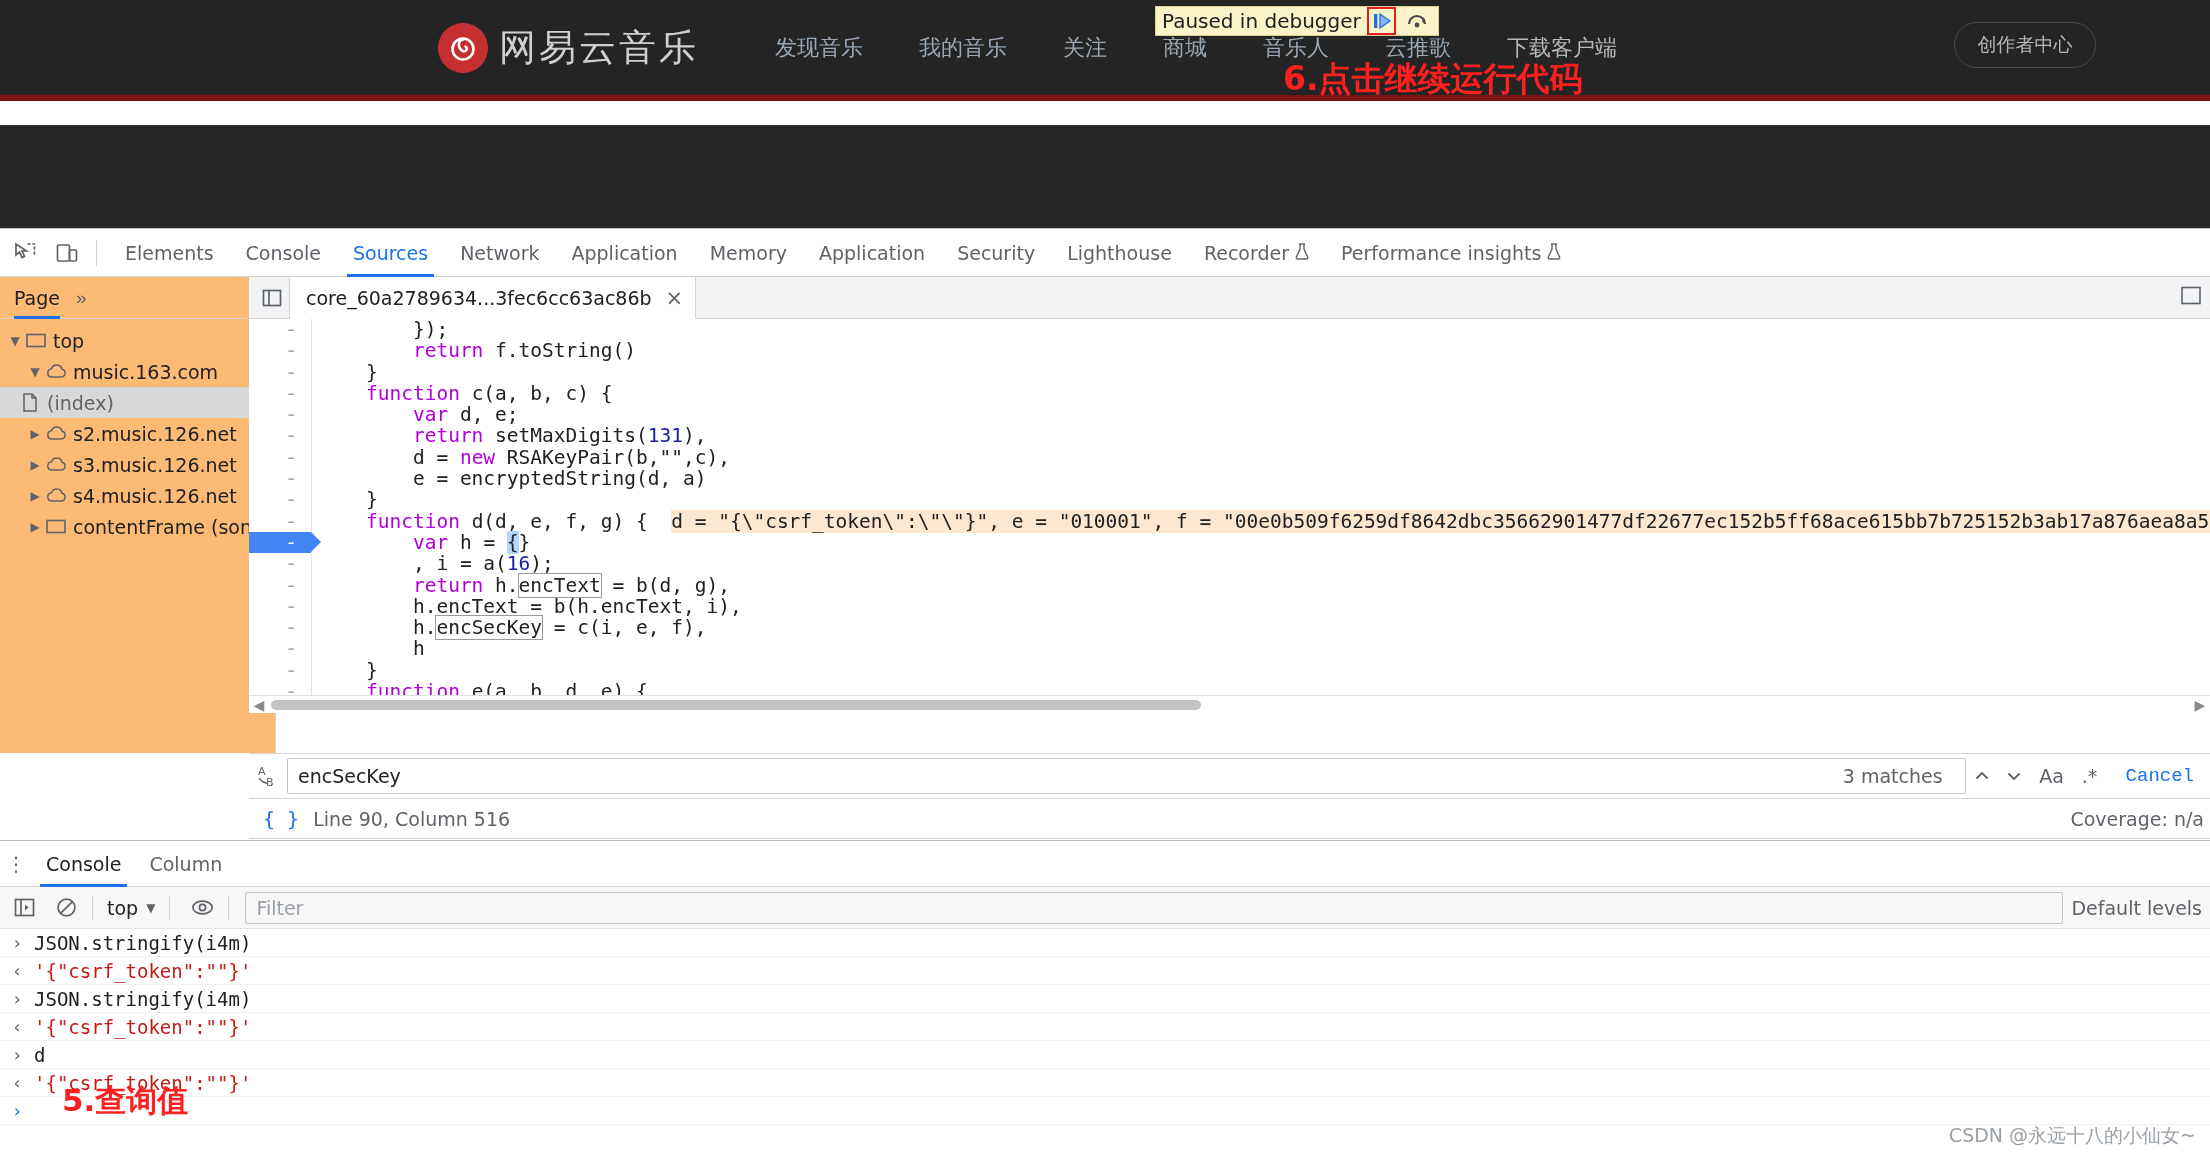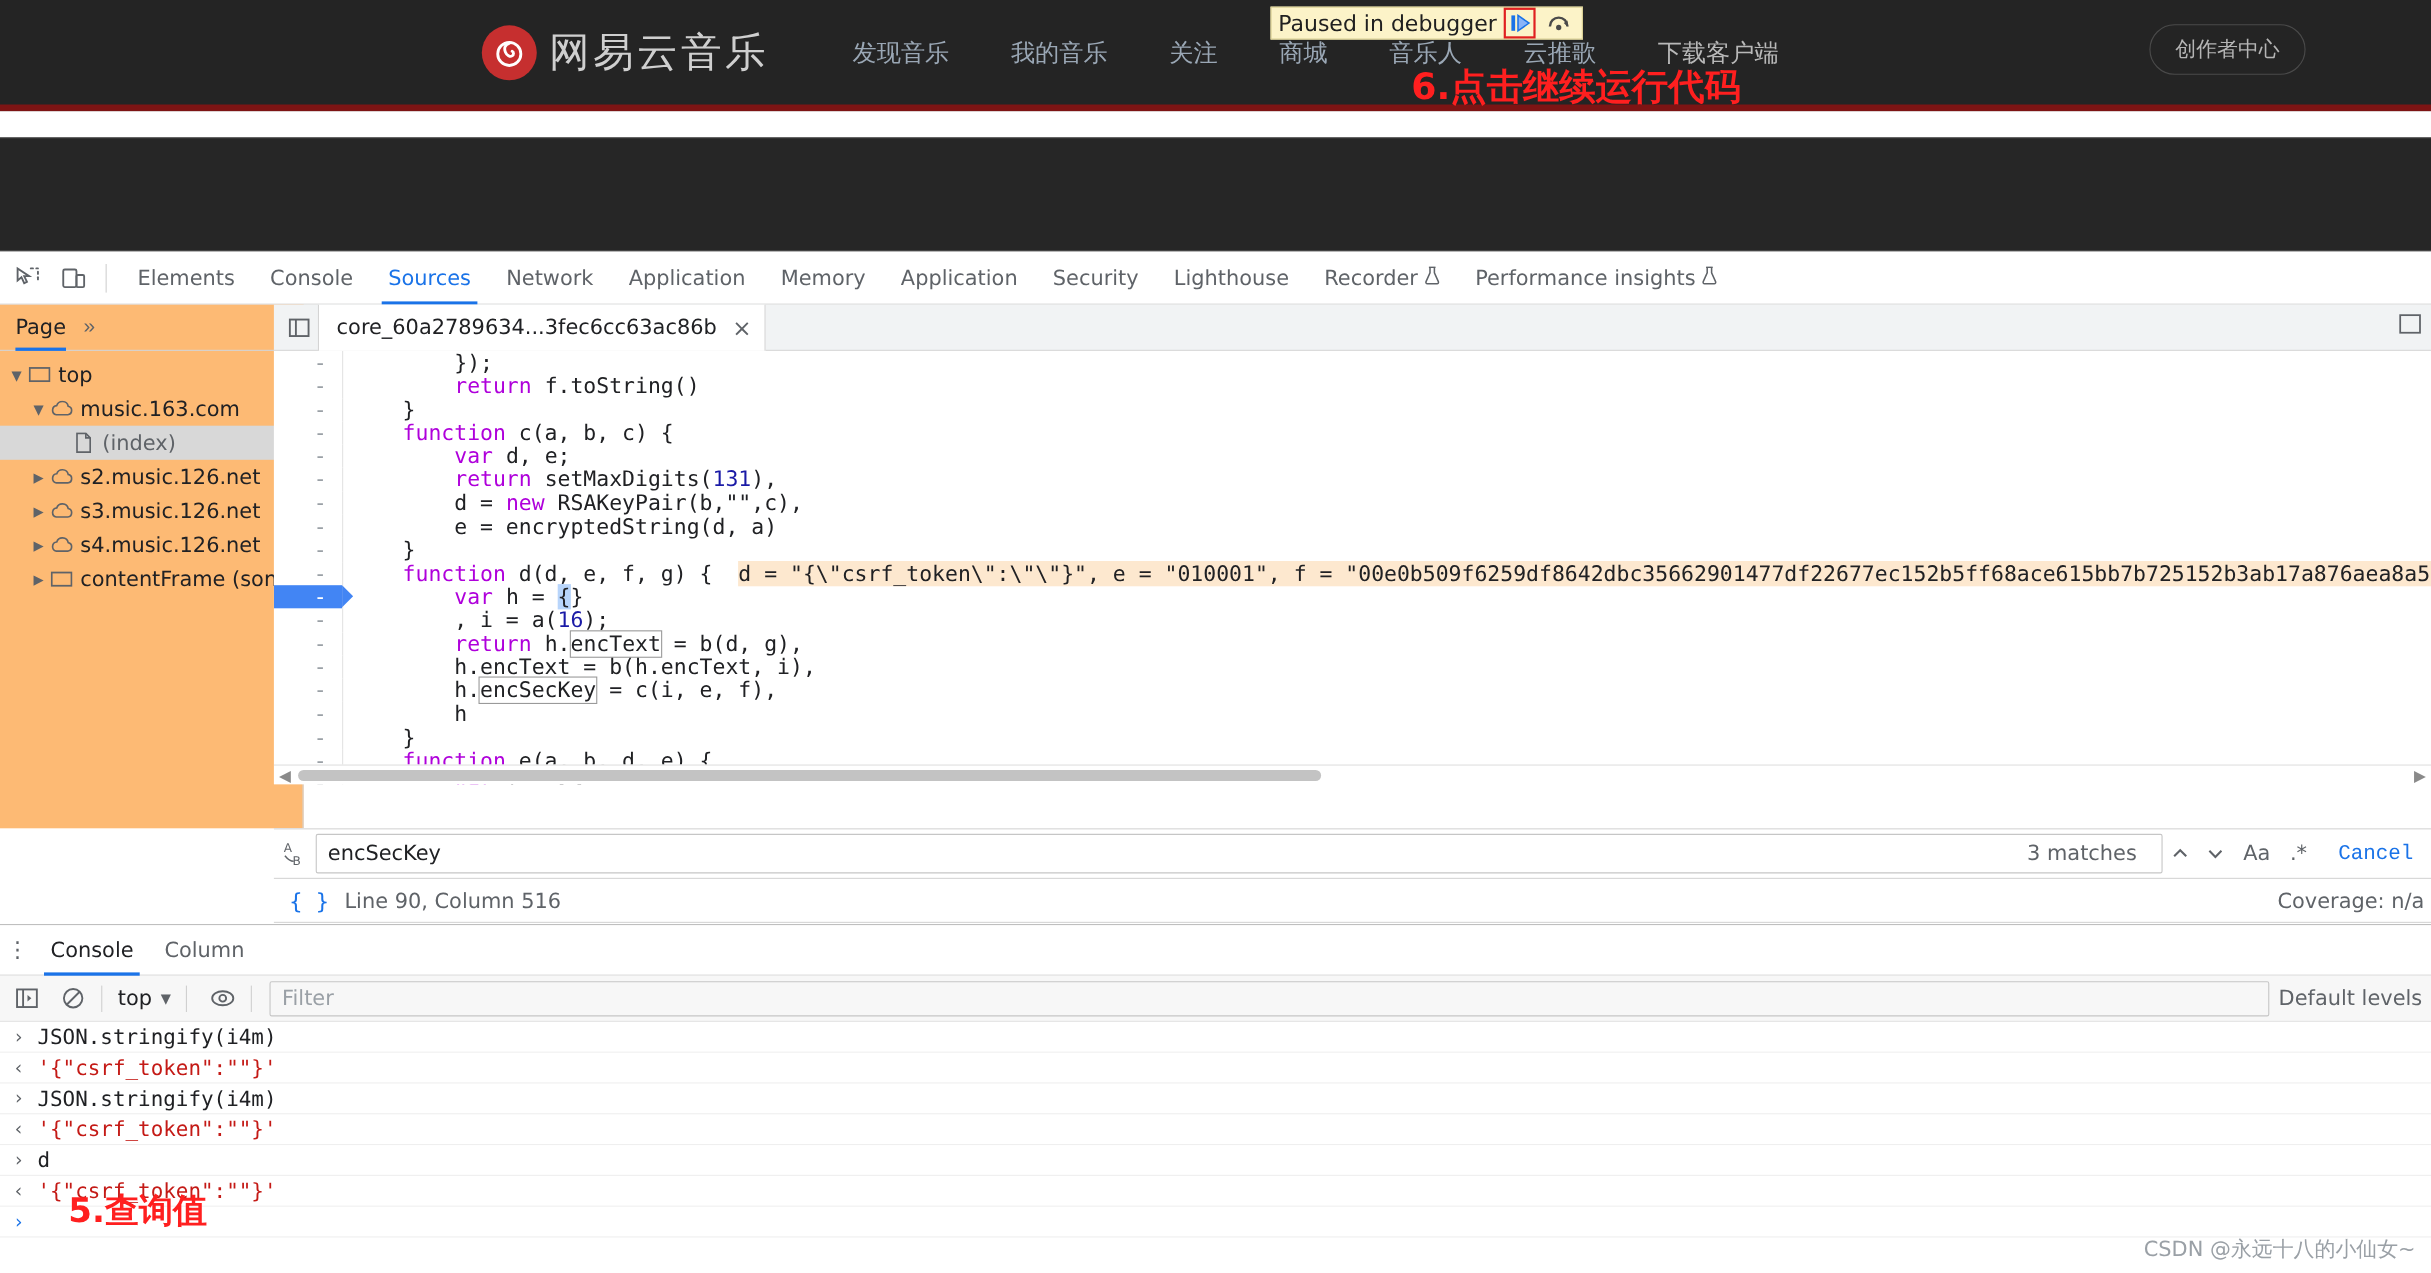--- a/index.html
+++ b/index.html
@@ -408,21 +408,21 @@
         </div>
         <div class="tnode" style="padding-left:26px">
           <span class="arrow">▼</span>
           <span class="ticon">
             <svg width="21" height="15" viewBox="0 0 21 15">
               <path d="M5.2 13 A4.2 4.2 0 0 1 5.6 4.7 A5.4 5.4 0 0 1 16 5.3 A3.9 3.9 0 0 1 15.6 13 Z" fill="none" stroke="#5f6368" stroke-width="1.5"></path>
             </svg>
           </span>
           <span class="tlabel">music.163.com</span>
         </div>
-        <div class="tnode sel" style="padding-left:46px">
+        <div class="tnode sel" style="">
           <span class="arrow"></span>
           <span class="ticon">
             <svg width="16" height="19" viewBox="0 0 16 19">
               <path d="M2 1 H10 L14 5 V18 H2 Z" fill="none" stroke="#5f6368" stroke-width="1.5"></path>
               <path d="M10 1 V5 H14" fill="none" stroke="#5f6368" stroke-width="1.5"></path>
             </svg>
           </span>
           <span class="tlabel muted">(index)</span>
         </div>
         <div class="tnode" style="padding-left:26px">

